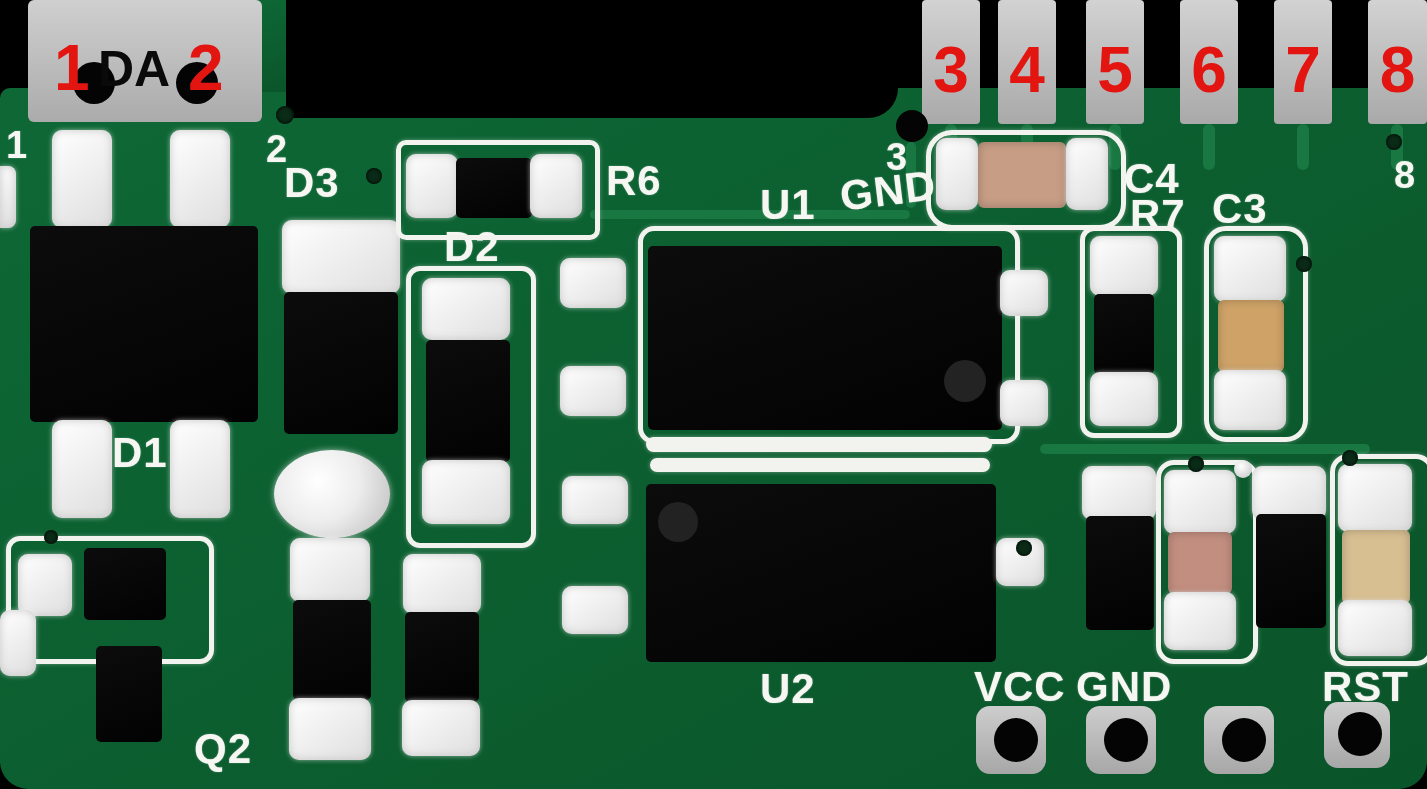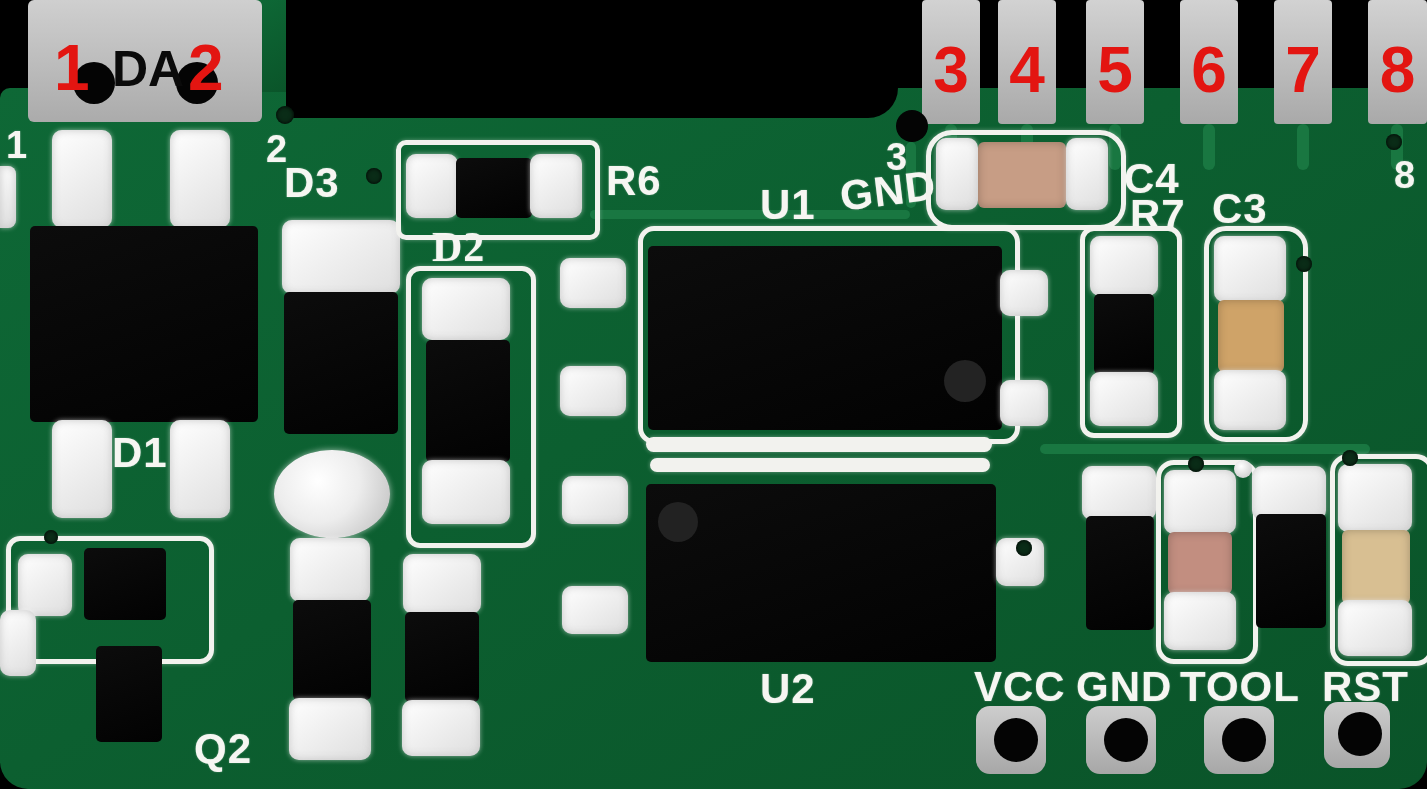--- a/index.html
+++ b/index.html
@@ -47,21 +47,21 @@
   <div class="abs trace" style="left:1297px;top:124px;width:12px;height:46px;"></div>
   <div class="abs trace" style="left:1391px;top:124px;width:12px;height:46px;"></div>
   <div class="abs trace" style="left:1040px;top:444px;width:330px;height:10px;"></div>
   <div class="abs trace" style="left:590px;top:210px;width:320px;height:9px;"></div>
   <div class="abs trace" style="left:906px;top:142px;width:10px;height:66px;"></div>
 
   <div class="abs padstrip" style="left:28px;top:0;width:234px;height:122px;"></div>
   <div class="abs hole" style="left:73px;top:62px;width:42px;height:42px;"></div>
   <div class="abs hole" style="left:176px;top:62px;width:42px;height:42px;"></div>
   <div class="abs rednum" style="left:54px;top:36px;">1</div>
-  <div class="abs da" style="left:112px;top:44px;">DA</div>
+  <div class="abs da" style="left:98px;top:44px;">DA</div>
   <div class="abs rednum" style="left:188px;top:36px;">2</div>
 
   <div class="abs pinpad ctr" style="left:922px;top:0;width:58px;height:124px;">
       <span class="rednum" style="margin-top:38px;">3</span>
     </div>
   <div class="abs pinpad ctr" style="left:998px;top:0;width:58px;height:124px;">
       <span class="rednum" style="margin-top:38px;">4</span>
     </div>
   <div class="abs pinpad ctr" style="left:1086px;top:0;width:58px;height:124px;">
       <span class="rednum" style="margin-top:38px;">5</span>
@@ -96,21 +96,21 @@
   <div class="abs bk" style="left:84px;top:548px;width:82px;height:72px;"></div>
   <div class="abs wp" style="left:0;top:610px;width:36px;height:66px;"></div>
   <div class="abs bk" style="left:96px;top:646px;width:66px;height:96px;"></div>
   <div class="abs silk" style="left:194px;top:728px;">Q2</div>
 
   <div class="abs silk" style="left:284px;top:162px;">D3</div>
   <div class="abs wp" style="left:282px;top:220px;width:118px;height:74px;"></div>
   <div class="abs bk" style="left:284px;top:292px;width:114px;height:142px;"></div>
   <div class="abs blob" style="left:274px;top:450px;width:116px;height:88px;"></div>
 
-  <div class="abs silk" style="left:432px;top:226px;font-family:Liberation Serif, serif;">D2</div>
+  <div class="abs silk" style="left:444px;top:226px;">D2</div>
   <div class="abs ol" style="left:406px;top:266px;width:120px;height:272px;"></div>
   <div class="abs wp" style="left:422px;top:278px;width:88px;height:62px;"></div>
   <div class="abs bk" style="left:426px;top:340px;width:84px;height:122px;"></div>
   <div class="abs wp" style="left:422px;top:460px;width:88px;height:64px;"></div>
 
   <div class="abs ol" style="left:396px;top:140px;width:194px;height:90px;border-radius:10px;"></div>
   <div class="abs wp" style="left:406px;top:154px;width:52px;height:64px;"></div>
   <div class="abs bk" style="left:456px;top:158px;width:76px;height:60px;"></div>
   <div class="abs wp" style="left:530px;top:154px;width:52px;height:64px;"></div>
   <div class="abs silk" style="left:606px;top:160px;">R6</div>
@@ -177,21 +177,20 @@
   <div class="abs via" style="left:1386px;top:134px;width:16px;height:16px;"></div>
   <div class="abs via" style="left:1296px;top:256px;width:16px;height:16px;"></div>
   <div class="abs via" style="left:1342px;top:450px;width:16px;height:16px;"></div>
   <div class="abs via" style="left:1188px;top:456px;width:16px;height:16px;"></div>
   <div class="abs via" style="left:1016px;top:540px;width:16px;height:16px;"></div>
   <div class="abs via" style="left:44px;top:530px;width:14px;height:14px;"></div>
   <div class="abs ball" style="left:1234px;top:460px;width:18px;height:18px;"></div>
 
   <div class="abs silk" style="left:974px;top:666px;">VCC</div>
   <div class="abs silk" style="left:1076px;top:666px;">GND</div>
-  <div class="abs silk" style="left:1180px;top:666px;">TOOL</div>
   <div class="abs silk" style="left:1322px;top:666px;">RST</div>
 
   <div class="abs grayhole" style="left:976px;top:706px;width:70px;height:68px;"></div>
   <div class="abs hole" style="left:994px;top:718px;width:44px;height:44px;"></div>
   <div class="abs grayhole" style="left:1086px;top:706px;width:70px;height:68px;"></div>
   <div class="abs hole" style="left:1104px;top:718px;width:44px;height:44px;"></div>
   <div class="abs grayhole" style="left:1204px;top:706px;width:70px;height:68px;"></div>
   <div class="abs hole" style="left:1222px;top:718px;width:44px;height:44px;"></div>
   <div class="abs grayhole" style="left:1324px;top:702px;width:66px;height:66px;"></div>
   <div class="abs hole" style="left:1338px;top:712px;width:44px;height:44px;"></div>

